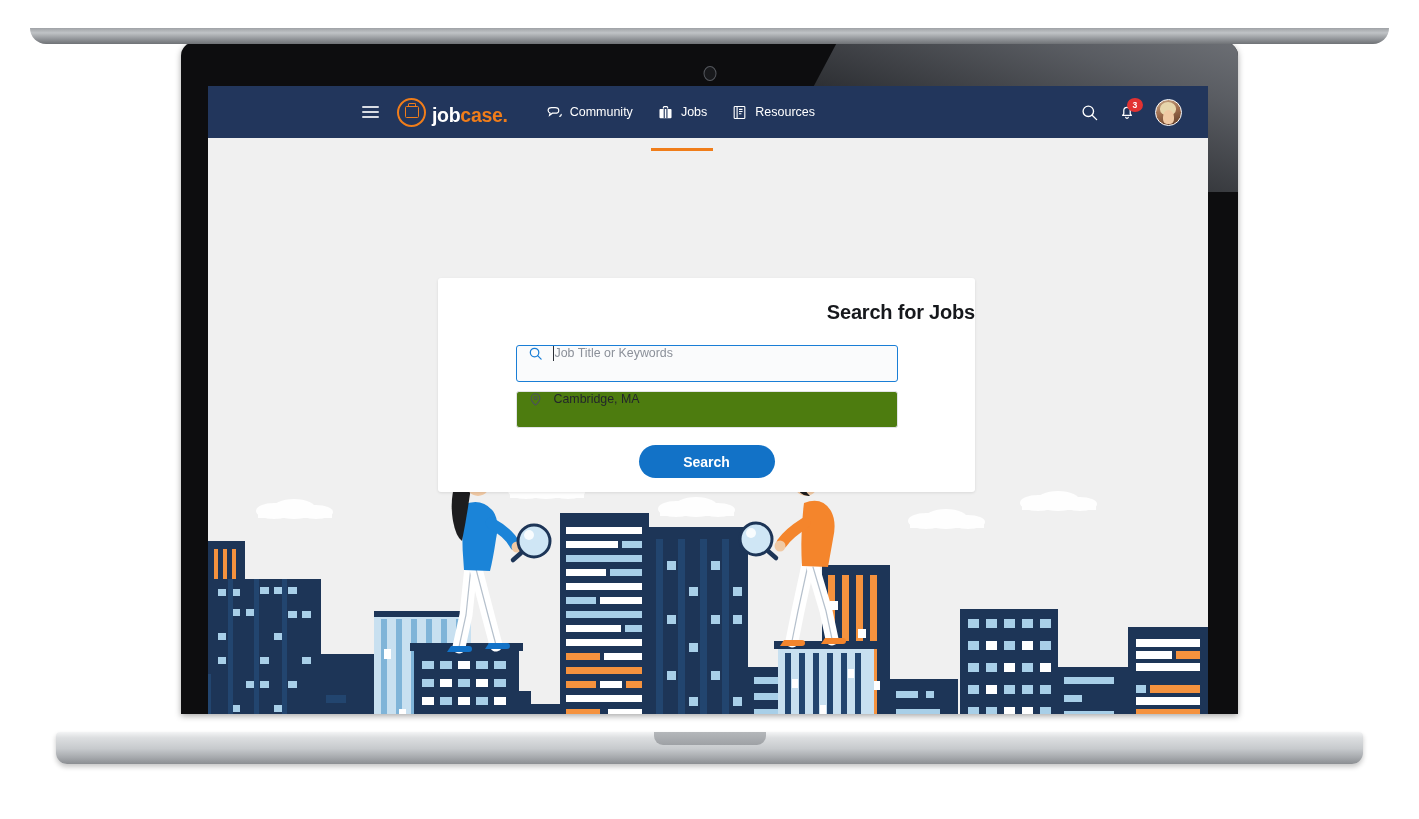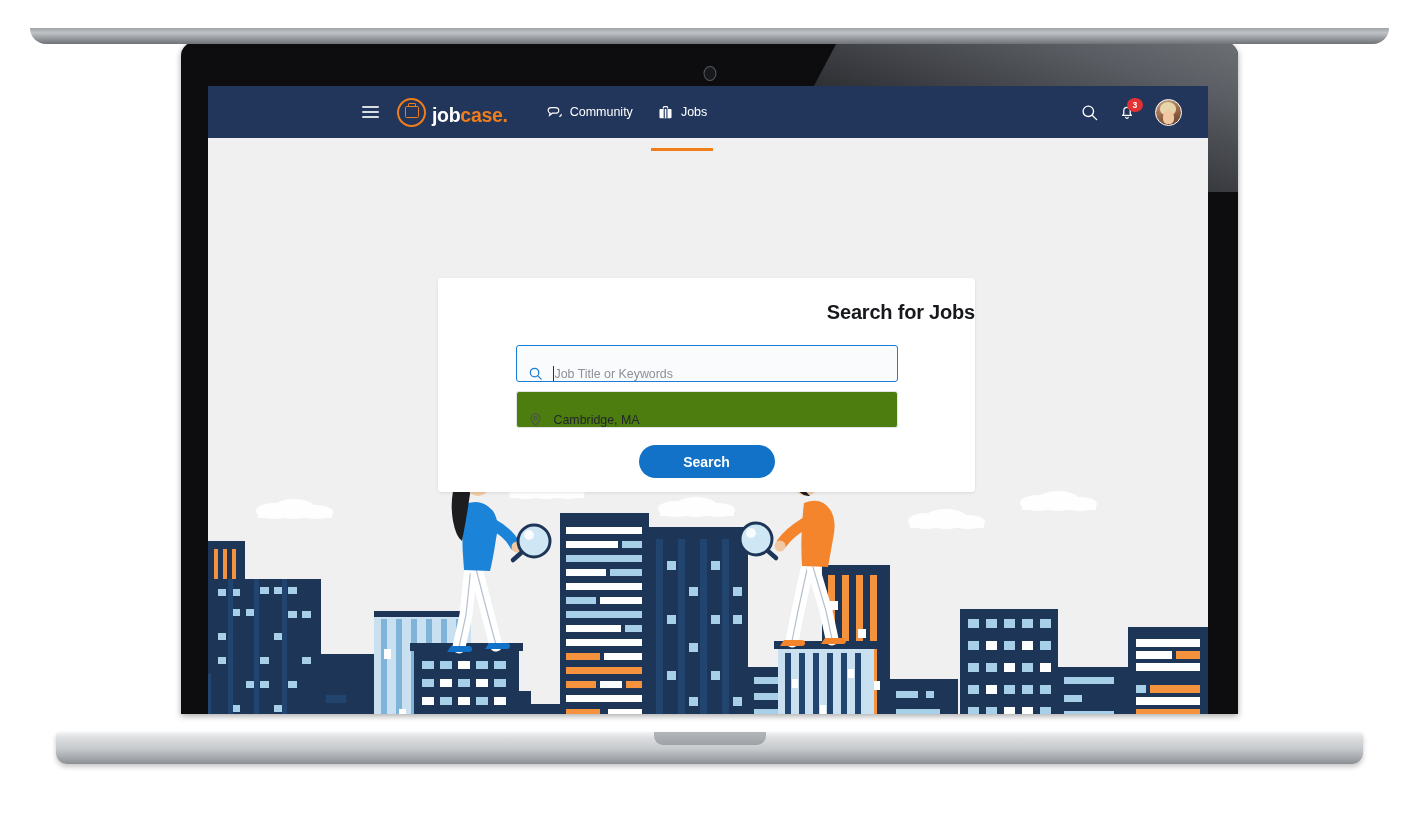--- a/index.html
+++ b/index.html
@@ -195,21 +195,21 @@
     font-size: 20px; font-weight: bold;
     color: #16181c;
     margin-top: 23px;
     letter-spacing: -.2px;
   }
 
   .field {
     position: relative;
     margin: 0 auto;
     width: 382px; height: 37px;
-    display: flex; align-items: flex-end;
+    display: flex; align-items: flex-start;
     border-radius: 3px;
     box-sizing: border-box;
   }
   .field.keyword {
     margin-top: 21px;
     background: #fafbfc;
     border: 1.6px solid #1a7ed6;
   }
   .field.location {
     margin-top: 9px;
@@ -277,20 +277,28 @@
             <div class="nav-item active">
               <svg class="nav-ico" viewBox="0 0 24 24">
                 <rect x="3.5" y="7" width="17" height="13" rx="1.3" fill="#ffffff"></rect>
                 <rect x="9.4" y="7" width="1.6" height="13" fill="#22365c"></rect>
                 <rect x="13.2" y="7" width="1.6" height="13" fill="#22365c"></rect>
                 <path d="M9 6.5V5a1.3 1.3 0 0 1 1.3-1.3h3.4A1.3 1.3 0 0 1 15 5v1.5" fill="none" stroke="#ffffff" stroke-width="1.7"></path>
               </svg>
               <span>Jobs</span>
             </div>
 
+            <div class="nav-item">
+              <svg class="nav-ico" viewBox="0 0 24 24" fill="none" stroke="#ffffff" stroke-width="1.6">
+                <rect x="4.5" y="3.5" width="15" height="17" rx="1.2"></rect>
+                <path d="M8.6 3.5v17"></path>
+                <path d="M11.3 7.5h5M11.3 10.6h5M11.3 13.7h3.4"></path>
+              </svg>
+              <span>Resources</span>
+            </div>
 
           </div>
         </div>
 
         <div class="nav-right">
           <svg width="19" height="19" viewBox="0 0 24 24" fill="none" stroke="#ffffff" stroke-width="1.7" style="cursor:pointer">
             <circle cx="10.5" cy="10.5" r="6.6"></circle>
             <path d="M15.4 15.4 21 21" stroke-linecap="round"></path>
           </svg>
 

